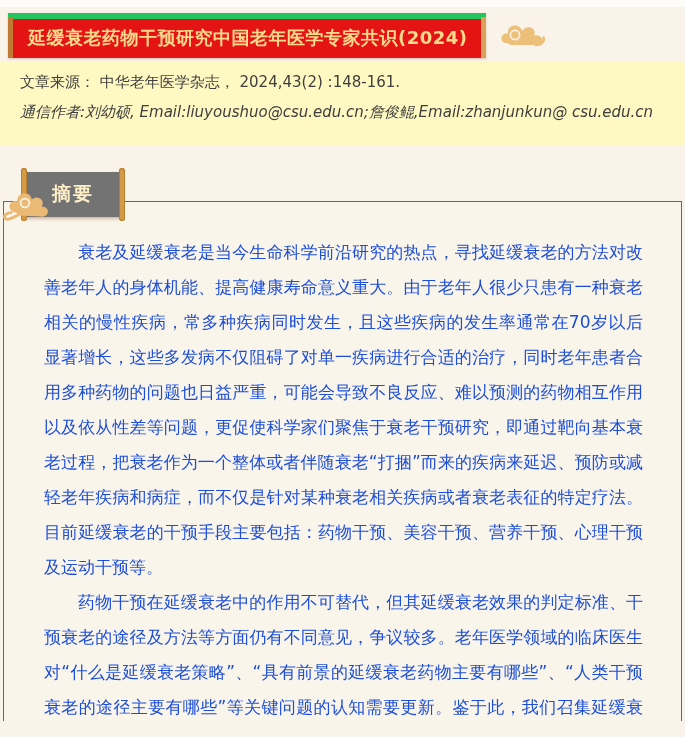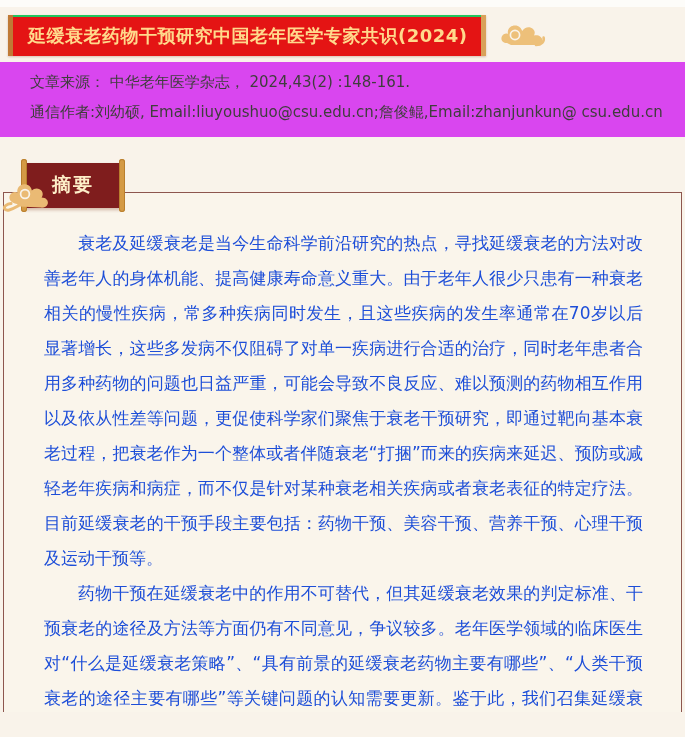--- a/index.html
+++ b/index.html
@@ -13,48 +13,48 @@
   }
   .top-strip{height:7px;background:#fdfcf9;}
   
   .banner-row{
     display:flex;align-items:center;
     padding:6px 0 0 8px;height:44px;
   }
   .title-banner{
     position:relative;
     background:#e41414;
-    border-top:2px solid #22c55e;
+    border-top:6px solid #22c55e;
     padding:7px 18px 8px 20px;
     box-shadow:0 1px 2px rgba(120,40,10,.25);
   }
   .title-banner .edge{
     position:absolute;top:-2px;bottom:0;width:5px;
     background:#c07a35;
   }
   .title-banner .edge.left{left:0;}
   .title-banner .edge.right{right:0;background:#d9a159;}
   .title-text{
     color:#ffd98c;
     font-size:18px;font-weight:bold;
     letter-spacing:.5px;
     white-space:nowrap;
   }
   .banner-cloud{margin-left:14px;margin-top:6px;}
   
   .meta-section{
-    background:#d946ef;
+    background:#fef9c3;
     margin-top:5px;
-    padding:9px 22px 9px 30px;
+    padding:9px 22px 9px 20px;
     font-size:15px;
     line-height:23px;
     color:#3f3e3c;
   }
   .meta-line{margin:0 0 7px 0;}
-  .meta-line:last-child{margin-bottom:4px;}
+  .meta-line:last-child{margin-bottom:13px;font-style:italic;}
   
   .abstract-section{
     position:relative;
     margin-top:55px;
   }
   .abstract-box{
     margin:0 3px;
     border:1px solid #8d564e;
     border-bottom:none;
     background:#faf5eb;
@@ -67,21 +67,21 @@
     margin:0;
     font-size:17px;
     line-height:35px;
     text-align:justify;
     text-indent:2em;
     color:#1d4ed8;
   }
   .abstract-badge{
     position:absolute;
     top:-29px;left:25px;
-    background:#7f1d1d;
+    background:#737373;
     padding:9px 27px 10px 27px;
     box-shadow:0 2px 3px rgba(120,40,10,.3);
   }
   .abstract-badge .scroll-bar{
     position:absolute;top:-4px;bottom:-4px;width:6px;
     background:#d49a45;border-radius:3px;
     box-shadow:inset 0 0 0 1px #b97f2e;
   }
   .abstract-badge .scroll-bar.left{left:-4px;}
   .abstract-badge .scroll-bar.right{right:-4px;}

